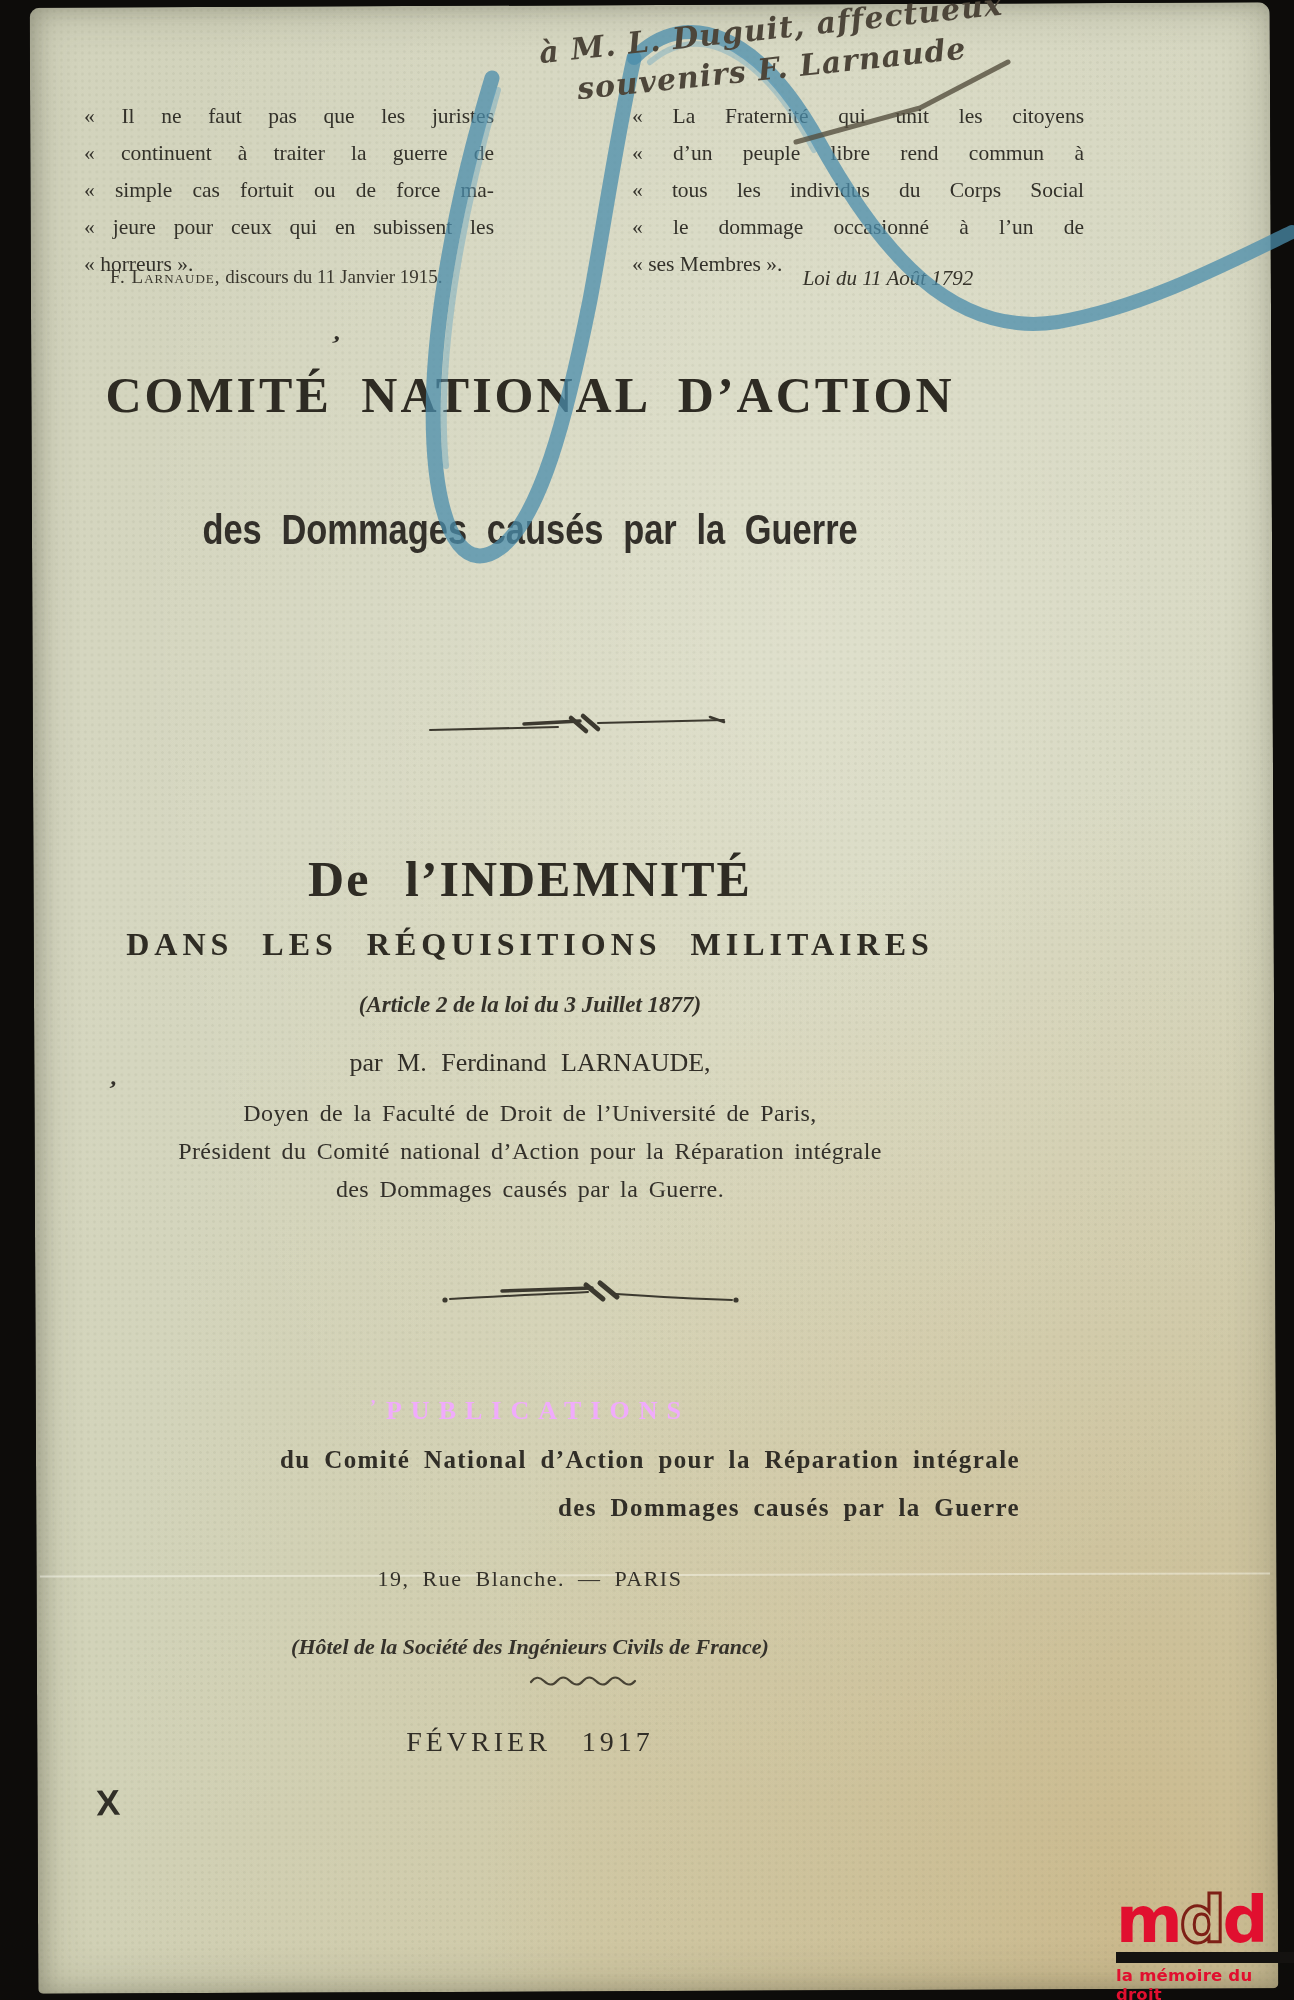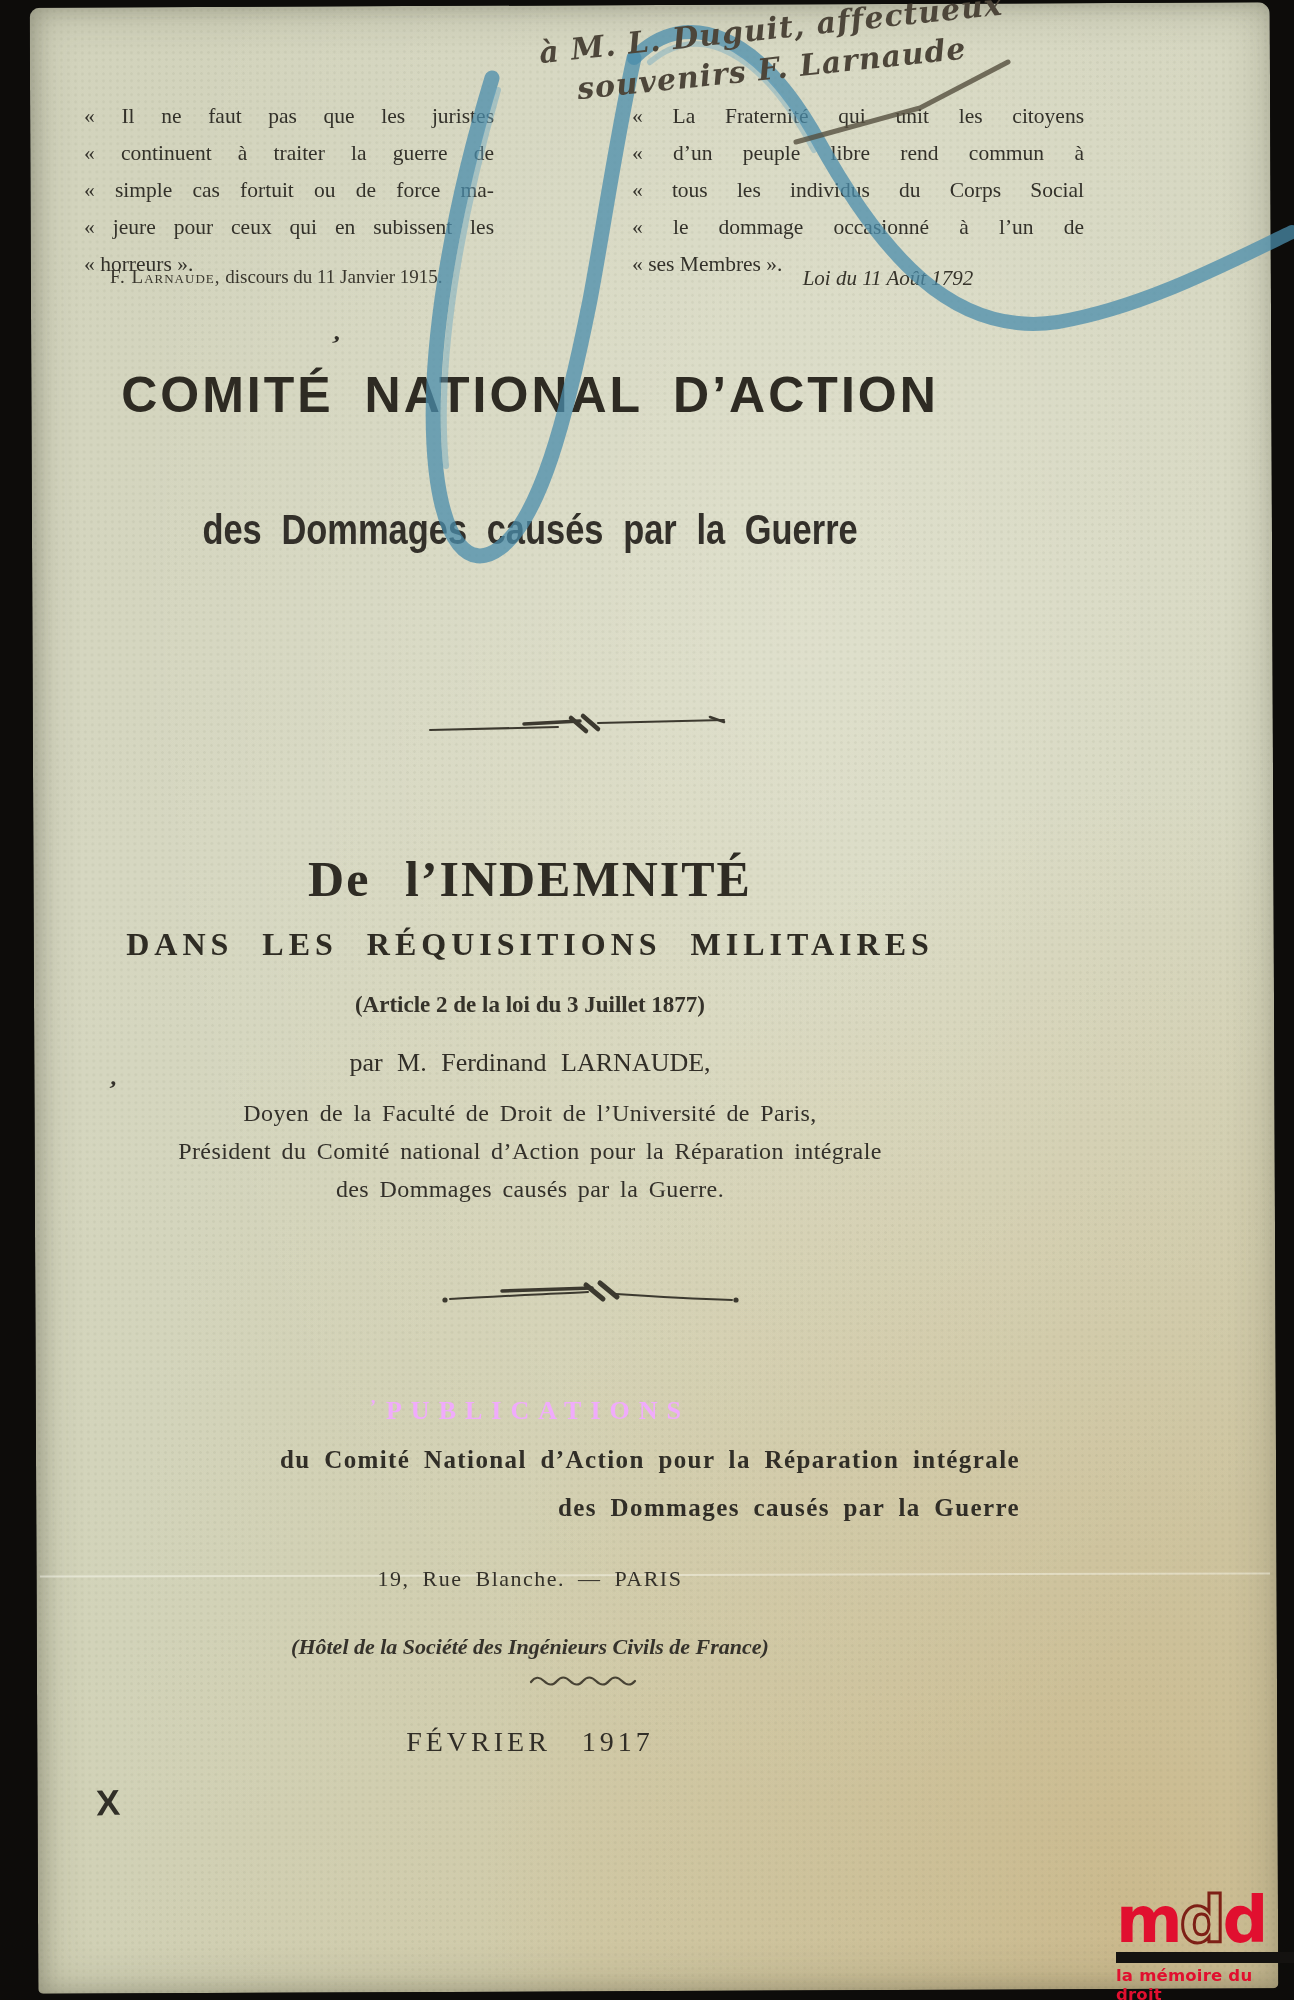--- a/index.html
+++ b/index.html
@@ -34,34 +34,34 @@
   #quote-right{left:632px;width:452px;}
   .q-line{text-align:justify;text-align-last:justify;}
   .q-line.last{text-align-last:left;}
   .attrib{font-size:19px;color:#3a372e;}
   #attrib-left{left:110px;top:266px;width:400px;}
   #attrib-left .nm{font-variant:small-caps;letter-spacing:1px;}
   #attrib-right{left:664px;top:266px;width:448px;text-align:center;
         font-weight:normal;font-style:italic;font-size:21px;}
 
   
-  #main-title{top:366px;font-family:Liberation Sans, sans-serif;font-weight:bold;
+  #main-title{top:366px;font-family:Liberation Serif, serif;font-weight:bold;
         font-size:50px;letter-spacing:3px;word-spacing:14px;color:#2e2b23;}
   .subtitle{font-family:"Liberation Sans",sans-serif;font-weight:bold;font-size:41px;
         color:#33302a;word-spacing:12px;}
   .subtitle>span{display:inline-block;transform:scale(0.84,1.04);}
   #subtitle-1{top:442px;}
   #subtitle-2{top:506px;}
 
   
   #work-heading{top:850px;font-weight:bold;font-size:50px;letter-spacing:2px;
         word-spacing:20px;color:#2f2c24;}
   #work-subheading{top:926px;font-weight:bold;font-size:32px;letter-spacing:5px;
         word-spacing:16px;color:#2f2c24;}
-  #article-ref{top:992px;font-weight:bold;font-size:23px;color:#35322a;}
+  #article-ref{top:992px;font-style:italic;font-weight:bold;font-size:23px;color:#35322a;}
   #byline{top:1048px;font-size:26px;word-spacing:8px;color:#312e27;}
   .affil{font-size:24px;letter-spacing:0.4px;word-spacing:4px;color:#33302a;}
   #affil-1{top:1100px;} #affil-2{top:1138px;} #affil-3{top:1176px;}
 
   
   #pub-label{top:1396px;font-weight:bold;font-size:26px;letter-spacing:9px;color:#f0abfc;}
   #pub-label .tick{font-size:18px;letter-spacing:0;vertical-align:6px;margin-right:10px;}
   .pub-line{font-weight:bold;font-size:25px;letter-spacing:1.4px;word-spacing:6px;color:#312e27;text-align:right;}
   #pub-line-1{top:1446px;} #pub-line-2{top:1494px;}
   #address{top:1566px;font-size:22px;letter-spacing:1.5px;word-spacing:6px;color:#34312a;}

